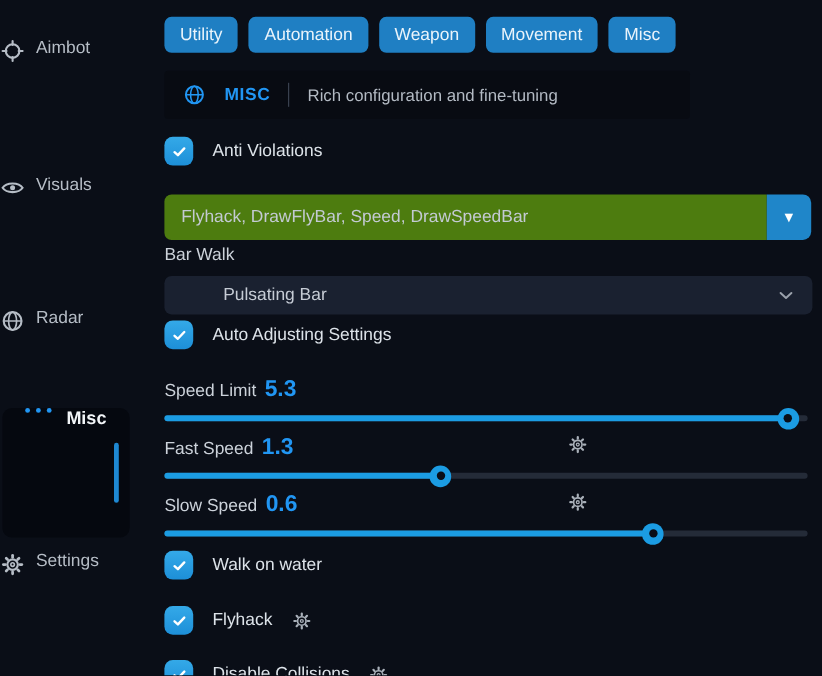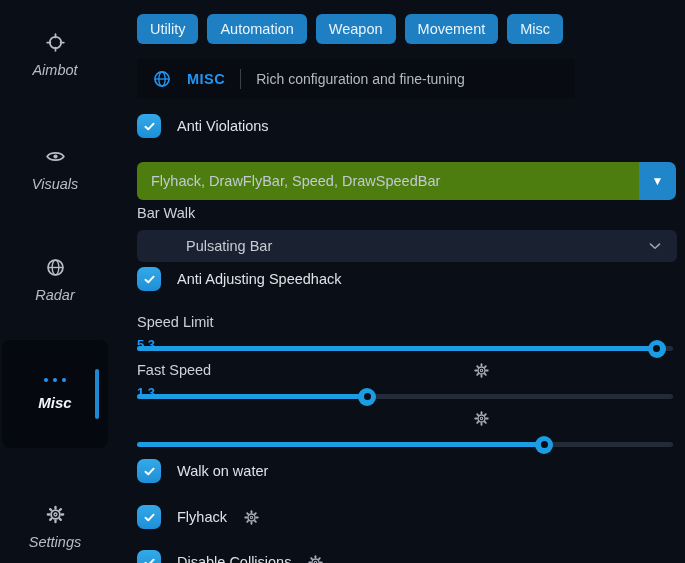--- a/index.html
+++ b/index.html
@@ -8,22 +8,22 @@
     font-family: "Liberation Sans", "DejaVu Sans", sans-serif;
     background: #0a0e17;
     color: #ccd2da;
   }
   .app { position: relative; width: 685px; height: 563px; background: #0a0e17; overflow: hidden; }
 
   
   .sidebar { position: absolute; left: 0; top: 0; width: 112px; height: 563px; }
   .nav-item {
     position: absolute; left: 0; width: 110px;
-    display: flex; flex-direction: column; align-items: center; gap: 9px;
-    color: #aab1bb; cursor: pointer; font-style: italic;
+    display: flex; flex-direction: row; gap: 9px;
+    color: #aab1bb; cursor: pointer;
   }
   .nav-item .nav-label { font-size: 14.5px; color: #b6bdc6; }
   .nav-icon { width: 21px; height: 21px; color: #b6bdc6; }
   .nav-item.active-card {
     left: 2px; width: 106px; height: 108px;
     background: #05080f; border-radius: 8px;
     justify-content: center; gap: 12px;
   }
   .nav-item.active-card .nav-label { color: #f2f5f8; font-weight: bold; font-size: 15px; }
   .accent-bar {
@@ -83,23 +83,23 @@
   .select {
     position: absolute; top: 230px; left: 0; width: 540px; height: 32px;
     background: #1a2130; border-radius: 6px;
     display: flex; align-items: center; padding: 0 13px;
     color: #c6ccd5; font-size: 14.5px; cursor: pointer;
   }
   .select .select-value { flex: 1; margin-left: 36px; }
   .select .chevron { width: 18px; height: 18px; color: #9aa1ab; flex: none; }
 
   
-  .slider-label-row { position: absolute; left: 0; display: flex; align-items: baseline; gap: 7px; flex-direction: column; }
+  .slider-label-row { position: absolute; left: 0; display: flex; align-items: baseline; gap: 7px; }
   .slider-label { font-size: 14.5px; color: #ccd2da; }
-  .slider-value { font-size: 13px; font-weight: bold; color: #2196f3; }
+  .slider-value { font-size: 19px; font-weight: bold; color: #2196f3; }
   .label-gear { position: absolute; left: 336px; top: 0; width: 17px; height: 17px; color: #a9b0b9; cursor: pointer; }
 
   .slider { position: absolute; left: 0; width: 536px; height: 18px; cursor: pointer; }
   .slider .track {
     position: absolute; top: 7px; left: 0; width: 100%; height: 5px;
     background: #242b38; border-radius: 3px;
   }
   .slider .fill {
     position: absolute; top: 7px; left: 0; height: 5px;
     background: #1b9ce3; border-radius: 3px;
@@ -189,21 +189,21 @@
     <div class="nav-item active-card" style="top:340px">
       <span class="dots">
           <i></i>
           <i></i>
           <i></i>
         </span>
       <span class="nav-label">Misc</span>
       <span class="accent-bar"></span>
     </div>
 
-    <div class="nav-item" style="top:504px">
+    <div class="nav-item" style="top:460px">
       <svg class="nav-icon">
           <use href="#i-gear"></use>
         </svg>
       <span class="nav-label">Settings</span>
     </div>
 
   </aside>
 
   <main class="content">
 
@@ -247,21 +247,21 @@
           <use href="#i-chevron-down"></use>
         </svg>
     </div>
 
     <div class="check-row" style="top:267px">
       <span class="checkbox checked">
         <svg>
             <use href="#i-check"></use>
           </svg>
       </span>
-      <span class="check-label">Anti Adjusting Speedhack</span>
+      <span class="check-label">Auto Adjusting Settings</span>
     </div>
 
     <div class="slider-label-row" style="top:314px">
       <span class="slider-label">Speed Limit</span>
       <span class="slider-value">5.3</span>
     </div>
     <div class="slider" style="top:339px">
       <span class="track"></span>
       <span class="fill" style="width: 97%;"></span>
       <span class="thumb" style="left: calc(97% - 9px);"></span>
@@ -273,20 +273,24 @@
     </div>
     <svg class="label-gear" style="top:362px">
         <use href="#i-gear"></use>
       </svg>
     <div class="slider" style="top:387px">
       <span class="track"></span>
       <span class="fill" style="width: 43%;"></span>
       <span class="thumb" style="left: calc(43% - 9px);"></span>
     </div>
 
+    <div class="slider-label-row" style="top:410px">
+      <span class="slider-label">Slow Speed</span>
+      <span class="slider-value">0.6</span>
+    </div>
     <svg class="label-gear" style="top:410px">
         <use href="#i-gear"></use>
       </svg>
     <div class="slider" style="top:435px">
       <span class="track"></span>
       <span class="fill" style="width: 76%;"></span>
       <span class="thumb" style="left: calc(76% - 9px);"></span>
     </div>
 
     <div class="check-row" style="top:505px">

